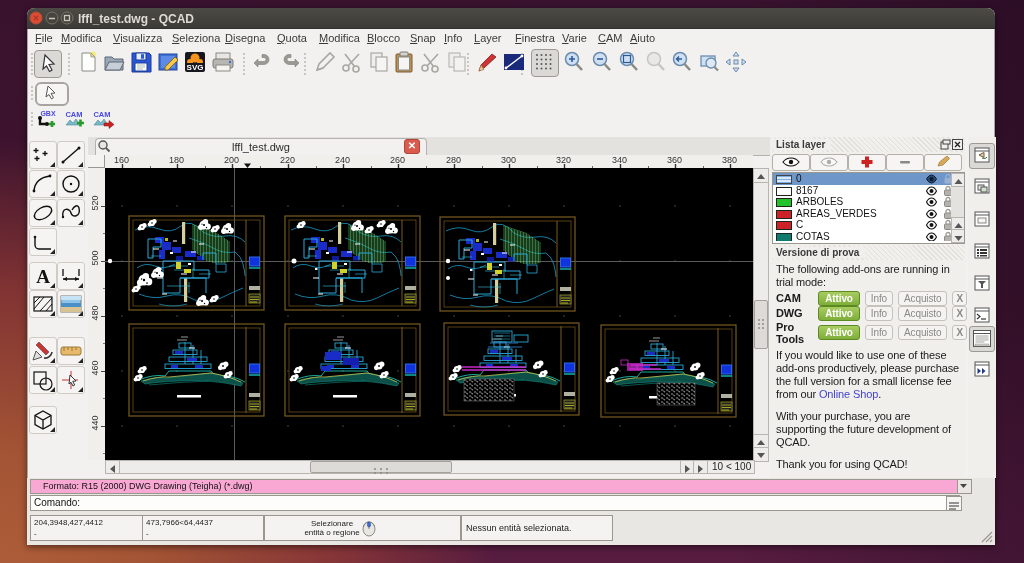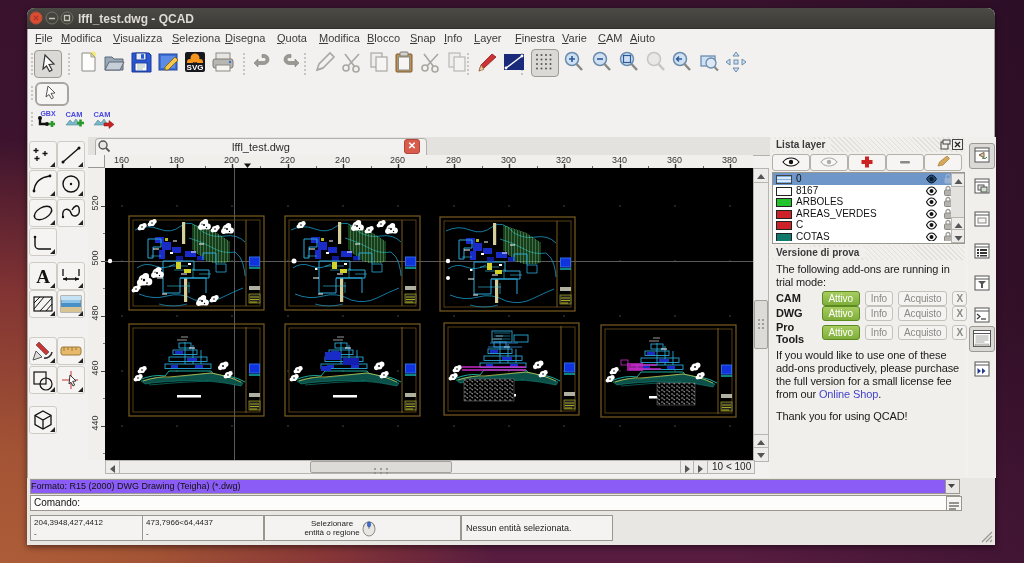--- a/index.html
+++ b/index.html
@@ -53,27 +53,27 @@
 .lrow{position:relative;height:11.6px;font-size:10px;color:#111;}
 .lrow.sel{background:#6e96c8;}
 .sw{position:absolute;left:3px;top:2px;width:14px;height:7px;border:1px solid #222;}
 .lname{position:absolute;left:23px;top:0;line-height:11px;}
 .leye{position:absolute;left:152px;top:1px;}
 .llock{position:absolute;left:170px;top:0px;}
 #lscroll{position:absolute;right:0;top:0;width:13px;height:68px;background:#e4e2df;}
 #trial{position:absolute;left:6px;top:122px;width:191px;font-size:11px;color:#1a1a1a;line-height:13px;letter-spacing:-0.12px;}
 .trow{display:flex;align-items:center;margin:0;height:15px;}
 .trow b{font-size:11px;}
-.battivo{background:linear-gradient(#a8cc60,#7fae3a);border:1px solid #5a8a20;border-radius:3px;color:#fff;font-weight:normal;font-size:10px;padding:0px 6px;margin-right:5px;}
+.battivo{background:linear-gradient(#a8cc60,#7fae3a);border:1px solid #5a8a20;border-radius:3px;color:#fff;font-weight:bold;font-size:10px;padding:0px 6px;margin-right:5px;}
 .bgray{background:#f4f3f1;border:1px solid #c5c2bc;border-radius:3px;color:#8a8a85;font-size:10px;padding:0px 5px;margin-right:5px;}
 .bx{background:#f4f3f1;border:1px solid #c5c2bc;border-radius:3px;color:#8a8a85;font-size:10px;padding:0px 3px;font-weight:bold;}
 .stripbtn{position:absolute;left:3px;width:22px;height:22px;}
 .stripbtn.pressed{background:#dbd9d5;border:1px solid #9d9a94;border-radius:3px;width:24px;height:24px;left:1px;}
 .stripbtn svg{display:block;margin:2px auto 0;}
-#fcombo{position:absolute;left:3px;top:1px;width:928px;height:13px;background:#8b5cf6;border:1px solid #9a978f;font-size:9px;color:#111;padding-left:0;line-height:13px;}
+#fcombo{position:absolute;left:3px;top:1px;width:928px;height:13px;background:#f9a8d4;border:1px solid #9a978f;font-size:9px;color:#111;padding-left:12px;line-height:13px;}
 #fdrop{position:absolute;right:0px;top:0px;width:13px;height:13px;background:#e9e7e4;border-left:1px solid #9a978f;}
 #cbtn{position:absolute;right:33px;top:2px;width:14px;height:13px;background:#f6f5f3;border:1px solid #9a978f;text-align:center;}
 </style></head>
 <body>
 <div id="desktop">
   <div id="win"></div>
   <div id="titlebar"></div>
   <svg style="position:absolute;left:29px;top:11px" width="50" height="15" viewBox="0 0 50 15">
     <circle cx="7" cy="7" r="6" fill="#dd4b32" stroke="#8a2f1d"></circle>
     <circle cx="7" cy="7" r="6" fill="none" stroke="#f08a6a" stroke-width=".8" opacity=".5"></circle>
@@ -847,20 +847,21 @@
           <span class="bx">X</span>
         </div>
       <div class="trow" style="height:23px;">
           <b style="width:52px;line-height:12px;">Pro<br>Tools</b>
           <span class="battivo">Attivo</span>
           <span class="bgray">Info</span>
           <span class="bgray">Acquisto</span>
           <span class="bx">X</span>
         </div>
       <p style="margin:5px 0 0 0;">If you would like to use one of these<br>add-ons productively, please purchase<br>the full version for a small license fee<br>from our <span style="color:#4444cc;">Online Shop</span>.</p>
+      <p style="margin:9px 0 0 0;">With your purchase, you are<br>supporting the future development of<br>QCAD.</p>
       <p style="margin:9px 0 5px 0;">Thank you for using QCAD!</p>
     </div>
   </div>
   <div id="rightstrip">
     <div class="stripbtn pressed" style="top:6px;">
         <svg width="18" height="18" viewBox="0 0 18 18">
           <rect x="2" y="2" width="14" height="14" fill="#fff" stroke="#555"></rect>
           <path d="M2 5h14" stroke="#555"></path>
           <path d="M6 9l5-2.5v5z" fill="#d8cfc0" stroke="#7a5a2a"></path>
           <path d="M9 12c2 1 4 .5 5-1" fill="none" stroke="#3a6a3a"></path>

